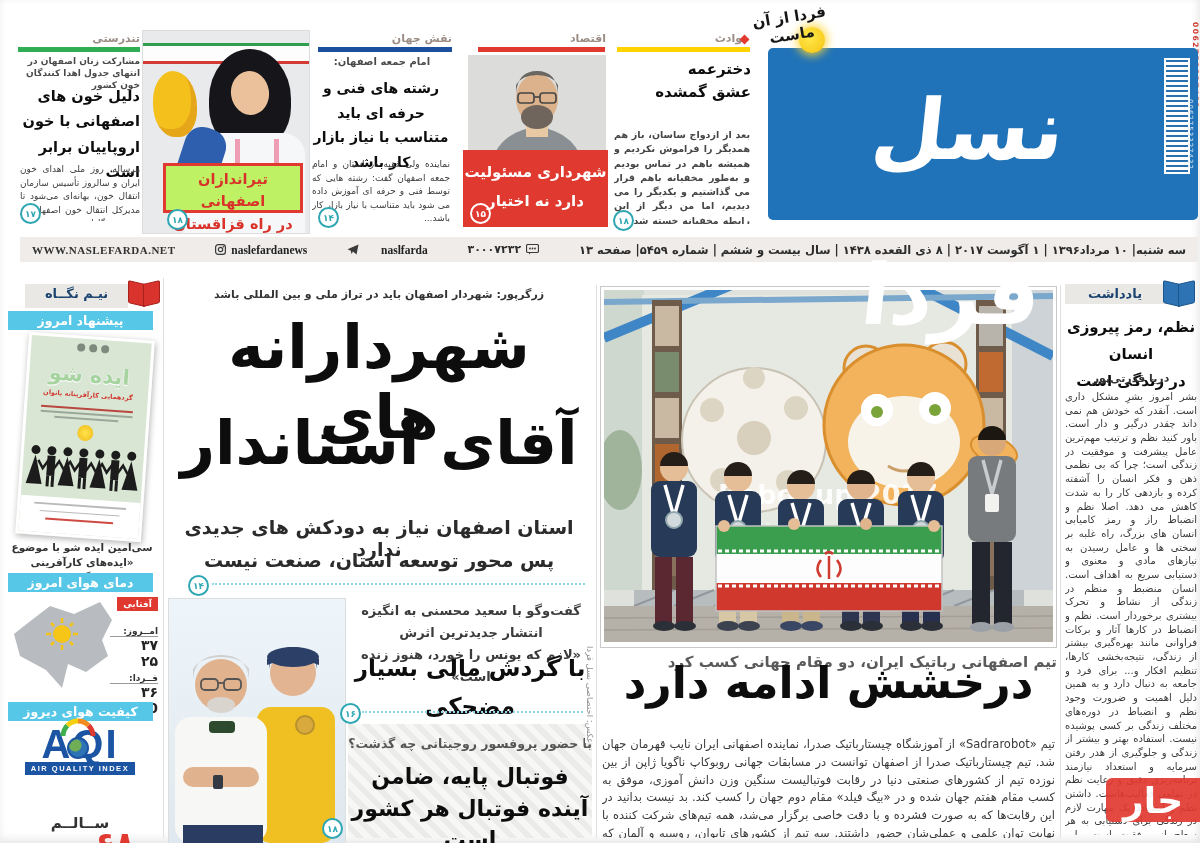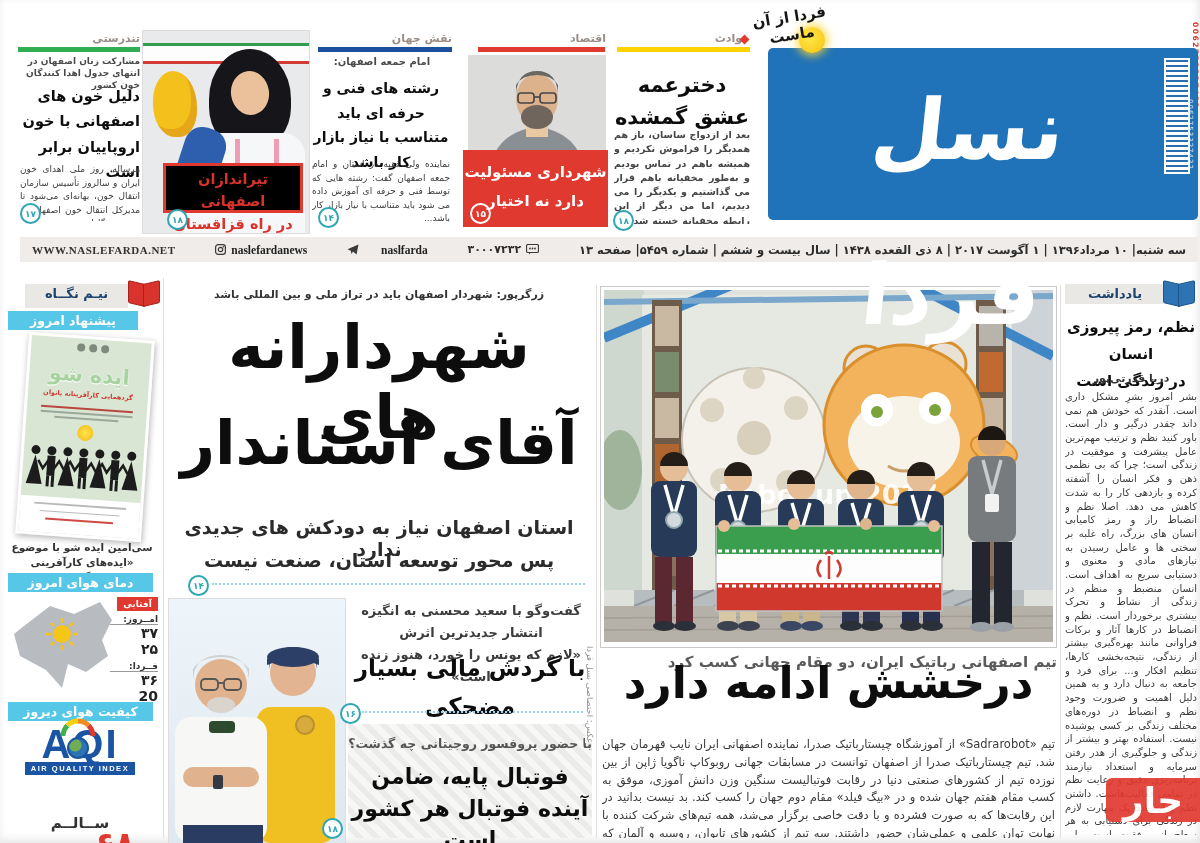--- a/index.html
+++ b/index.html
@@ -59,21 +59,21 @@
   <div class="abs" style="left:142px;top:30px;width:166px;height:202px;background:#e9eaec;overflow:hidden;border:1px solid #ddd;">
     <div class="abs" style="left:0;top:12px;width:166px;height:15px;background:#fdfdfd;border-top:3px solid #2f9e4f;border-bottom:3px solid #d43a34;"></div>
     <div class="abs" style="left:10px;top:40px;width:44px;height:66px;background:#f4c11c;border-radius:45% 55% 40% 50%;box-shadow:inset -6px -8px 0 rgba(200,120,20,.35);"></div>
     <div class="abs" style="left:66px;top:18px;width:82px;height:100px;background:#15151a;border-radius:50% 50% 42% 42%;"></div>
     <div class="abs" style="left:88px;top:40px;width:38px;height:44px;background:#eac19b;border-radius:50%;transform:rotate(-8deg);"></div>
     <div class="abs" style="left:40px;top:102px;width:122px;height:100px;background:#f6f7f8;border-radius:22px 22px 0 0;"></div>
     <div class="abs" style="left:36px;top:96px;width:42px;height:70px;background:#2d5fae;border-radius:18px 18px 6px 6px;transform:rotate(18deg);"></div>
     <div class="abs" style="left:92px;top:108px;width:34px;height:56px;border-left:5px solid #ef9db5;border-right:5px solid #ef9db5;
                 border-bottom:5px solid #ef9db5;border-radius:0 0 22px 22px;"></div>
     <div class="abs" style="left:102px;top:158px;width:18px;height:18px;background:#c8ccd2;border-radius:50%;border:2px solid #9aa0a8;"></div>
-    <div class="abs" style="left:20px;top:132px;width:140px;height:50px;background:#000000;border:3px solid #e0392f;box-sizing:border-box;
+    <div class="abs" style="left:20px;top:132px;width:140px;height:50px;background:#bef264;border:3px solid #e0392f;box-sizing:border-box;
                 text-align:center;color:#d8322b;font-weight:bold;font-size:14.5px;line-height:1.55;padding-top:2px;">
       <div>تیراندازان اصفهانی</div>
       <div>در راه قزاقستان</div>
     </div>
     <div class="badge" style="left:24px;top:178px;">۱۸</div>
   </div>
 
   <div class="abs sec-label" style="left:312px;top:32px;width:140px;text-align:right;padding-right:80px;">نقش جهان</div>
   <div class="accent-line" style="left:318px;top:47px;width:134px;background:#1c4f9e;"></div>
   <div class="abs kicker" style="left:312px;top:56px;width:140px;font-size:10px;text-align:center;">امام جمعه اصفهان:</div>
@@ -99,21 +99,21 @@
   </svg>
   <div class="abs" style="left:463px;top:150px;width:145px;height:77px;background:#e0392f;text-align:center;color:#fff;
               font-weight:bold;font-size:15px;line-height:1.9;padding-top:8px;box-sizing:border-box;">
     <div>شهرداری مسئولیت</div>
     <div>دارد نه اختیار</div>
   </div>
   <div class="badge white" style="left:470px;top:203px;">۱۵</div>
 
   <div class="abs sec-label" style="left:615px;top:32px;width:135px;text-align:right;padding-right:90px;">حوادث</div>
   <div class="accent-line" style="left:617px;top:47px;width:133px;background:#ffd200;"></div>
-  <div class="abs headline" style="left:613px;top:70px;width:138px;font-size:21px;line-height:1.5;text-align:center;">
+  <div class="abs headline" style="left:613px;top:58px;width:138px;font-size:15px;line-height:1.5;text-align:right;">
     <div>دخترعمه</div>
     <div>عشق گمشده</div>
   </div>
   <div class="abs body-txt" style="left:614px;top:128px;width:136px;height:96px;font-size:9.5px;line-height:1.5;font-weight:bold;color:#454545;">بعد از ازدواج ساسان، باز هم همدیگر را فراموش نکردیم و همیشه باهم در تماس بودیم و به‌طور مخفیانه باهم قرار می گذاشتیم و یکدیگر را می دیدیم، اما من دیگر از این رابطه مخفیانه خسته شده‌ام، نمی‌دانم...</div>
   <div class="badge" style="left:613px;top:210px;">۱۸</div>
 
   <div class="abs" style="left:20px;top:237px;width:1178px;height:25px;background:#efecea;display:flex;align-items:center;
               justify-content:space-between;padding:0 12px;box-sizing:border-box;">
     <span style="font-size:11.5px;font-weight:bold;color:#2c2c2c;">سه شنبه| ۱۰ مرداد۱۳۹۶ | ۱ آگوست ۲۰۱۷ | ۸ ذی القعده ۱۴۳۸ | سال بیست و ششم | شماره ۵۴۵۹| صفحه ۱۳</span>
     <span style="display:flex;align-items:center;gap:5px;">
@@ -386,21 +386,21 @@
   <div class="abs body-txt" style="left:1065px;top:390px;width:132px;height:445px;font-size:10px;line-height:1.37;">بشر امروز بشرِ مشکل داری است. آنقدر که خودش هم نمی داند چقدر درگیر و دار است. باور کنید نظم و ترتیب مهم‌ترین عامل پیشرفت و موفقیت در زندگی است؛ چرا که بی نظمی ذهن و فکر انسان را آشفته کرده و بازدهی کار را به شدت کاهش می دهد. اصلا نظم و انضباط راز و رمز کامیابی انسان های بزرگ، راه غلبه بر سختی ها و عامل رسیدن به نیازهای مادی و معنوی و دستیابی سریع به اهداف است. انسان منضبط و منظم در زندگی از نشاط و تحرک بیشتری برخوردار است. نظم و انضباط در کارها آثار و برکات فراوانی مانند بهره‌گیری بیشتر از زندگی، نتیجه‌بخشی کارها، تنظیم افکار و... برای فرد و جامعه به دنبال دارد و به همین دلیل اهمیت و ضرورت وجود نظم و انضباط در دوره‌های مختلف زندگی بر کسی پوشیده نیست. استفاده بهتر و بیشتر از زندگی و جلوگیری از هدر رفتن سرمایه و استعداد نیازمند برنامه‌ریزی دقیق و رعایت نظم در تمامی فعالیت‌هاست. داشتن نظم و انضباط یک مهارت لازم در زندگی برای دستیابی به هر سطح از موفقیت است. باور کنیم اگر در زندگی شخصی و اداری نظام حاکم نباشد نمی‌توان به اهداف مورد انتظار دست پیدا کرد.</div>
   <div class="abs" style="left:1106px;top:778px;width:94px;height:44px;background:#e23a31;opacity:.92;border-radius:6px 0 0 6px;
               color:#fff;font-size:36px;font-weight:bold;display:flex;align-items:center;justify-content:center;z-index:9;">جار</div>
 
   <div class="abs graybar" style="left:25px;top:284px;width:103px;height:24px;">نیـم نگــاه</div>
   <div class="book-ic red" style="left:127px;top:280px;">
       <i></i>
       <i></i>
     </div>
 
-  <div class="abs cyanbar" style="left:8px;top:311px;width:130px;height:19px;">پیشنهاد امروز</div>
+  <div class="abs cyanbar" style="left:8px;top:311px;width:145px;height:19px;">پیشنهاد امروز</div>
 
   <div class="abs" style="left:22px;top:336px;width:120px;height:196px;transform:rotate(4deg);background:#d9e6d4;
               border:3px solid #fff;box-shadow:1px 2px 6px rgba(0,0,0,.3);overflow:hidden;">
     <div class="abs" style="left:46px;top:5px;display:flex;gap:4px;">
       <span style="width:8px;height:8px;border-radius:50%;background:#7d8a7d;display:inline-block;"></span>
       <span style="width:8px;height:8px;border-radius:50%;background:#7d8a7d;display:inline-block;"></span>
       <span style="width:8px;height:8px;border-radius:50%;background:#7d8a7d;display:inline-block;"></span>
     </div>
     <div class="abs" style="left:0;top:24px;width:120px;text-align:center;font-size:21px;font-weight:bold;color:#a6d3a0;
                 text-shadow:0 0 2px #fff,0 1px 0 #fff;">ایده شو</div>
@@ -457,21 +457,21 @@
         <line x1="45" y1="29" x2="48" y2="32"></line>
           <line x1="64" y1="48" x2="67" y2="51"></line>
         <line x1="67" y1="29" x2="64" y2="32"></line>
           <line x1="48" y1="48" x2="45" y2="51"></line>
       </g>
     </g>
   </svg>
   <div class="abs" style="left:117px;top:597px;width:41px;height:14px;background:#e0392f;color:#fff;font-size:9px;font-weight:bold;
               text-align:center;line-height:14px;">آفتابی</div>
   <div class="abs" style="left:110px;top:614px;width:48px;text-align:right;">
-    <div style="font-size:9px;font-weight:bold;color:#333;border-bottom:1px solid #999;">امــروز:</div>
+    <div style="font-size:9px;font-weight:bold;color:#333;border-bottom:1px solid #999;margin-top:12px;">امــروز:</div>
     <div style="font-size:14px;font-weight:bold;color:#222;line-height:1.15;">۳۷</div>
     <div style="font-size:14px;font-weight:bold;color:#222;line-height:1.15;">۲۵</div>
     <div style="font-size:9px;font-weight:bold;color:#333;border-bottom:1px solid #999;margin-top:4px;">فــردا:</div>
     <div style="font-size:14px;font-weight:bold;color:#222;line-height:1.15;">۳۶</div>
     <div style="font-size:14px;font-weight:bold;color:#222;line-height:1.15;">20</div>
   </div>
 
   <div class="abs cyanbar" style="left:8px;top:702px;width:145px;height:19px;">کیفیت هوای دیروز</div>
   <div class="abs" style="left:25px;top:724px;width:110px;text-align:center;font-size:40px;font-weight:bold;color:#1b54a3;
               letter-spacing:2px;line-height:1;direction:ltr;font-family:'Liberation Sans',sans-serif;">AQI</div>

